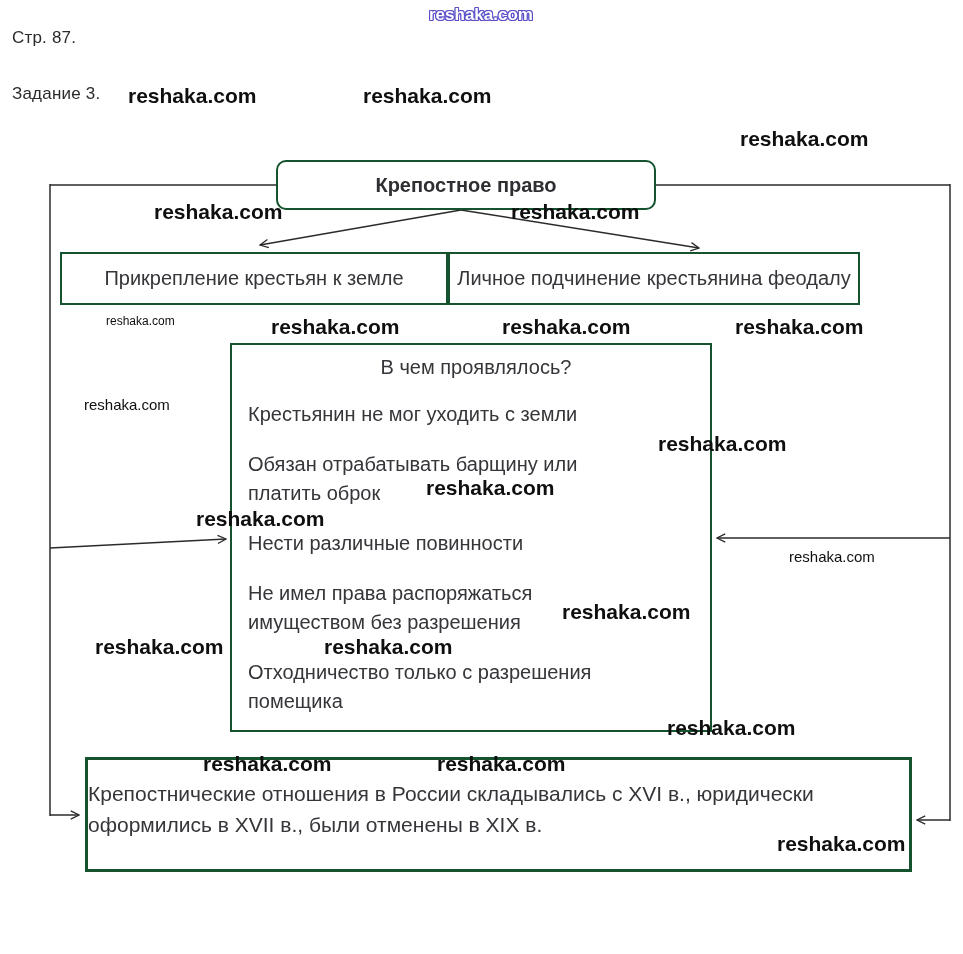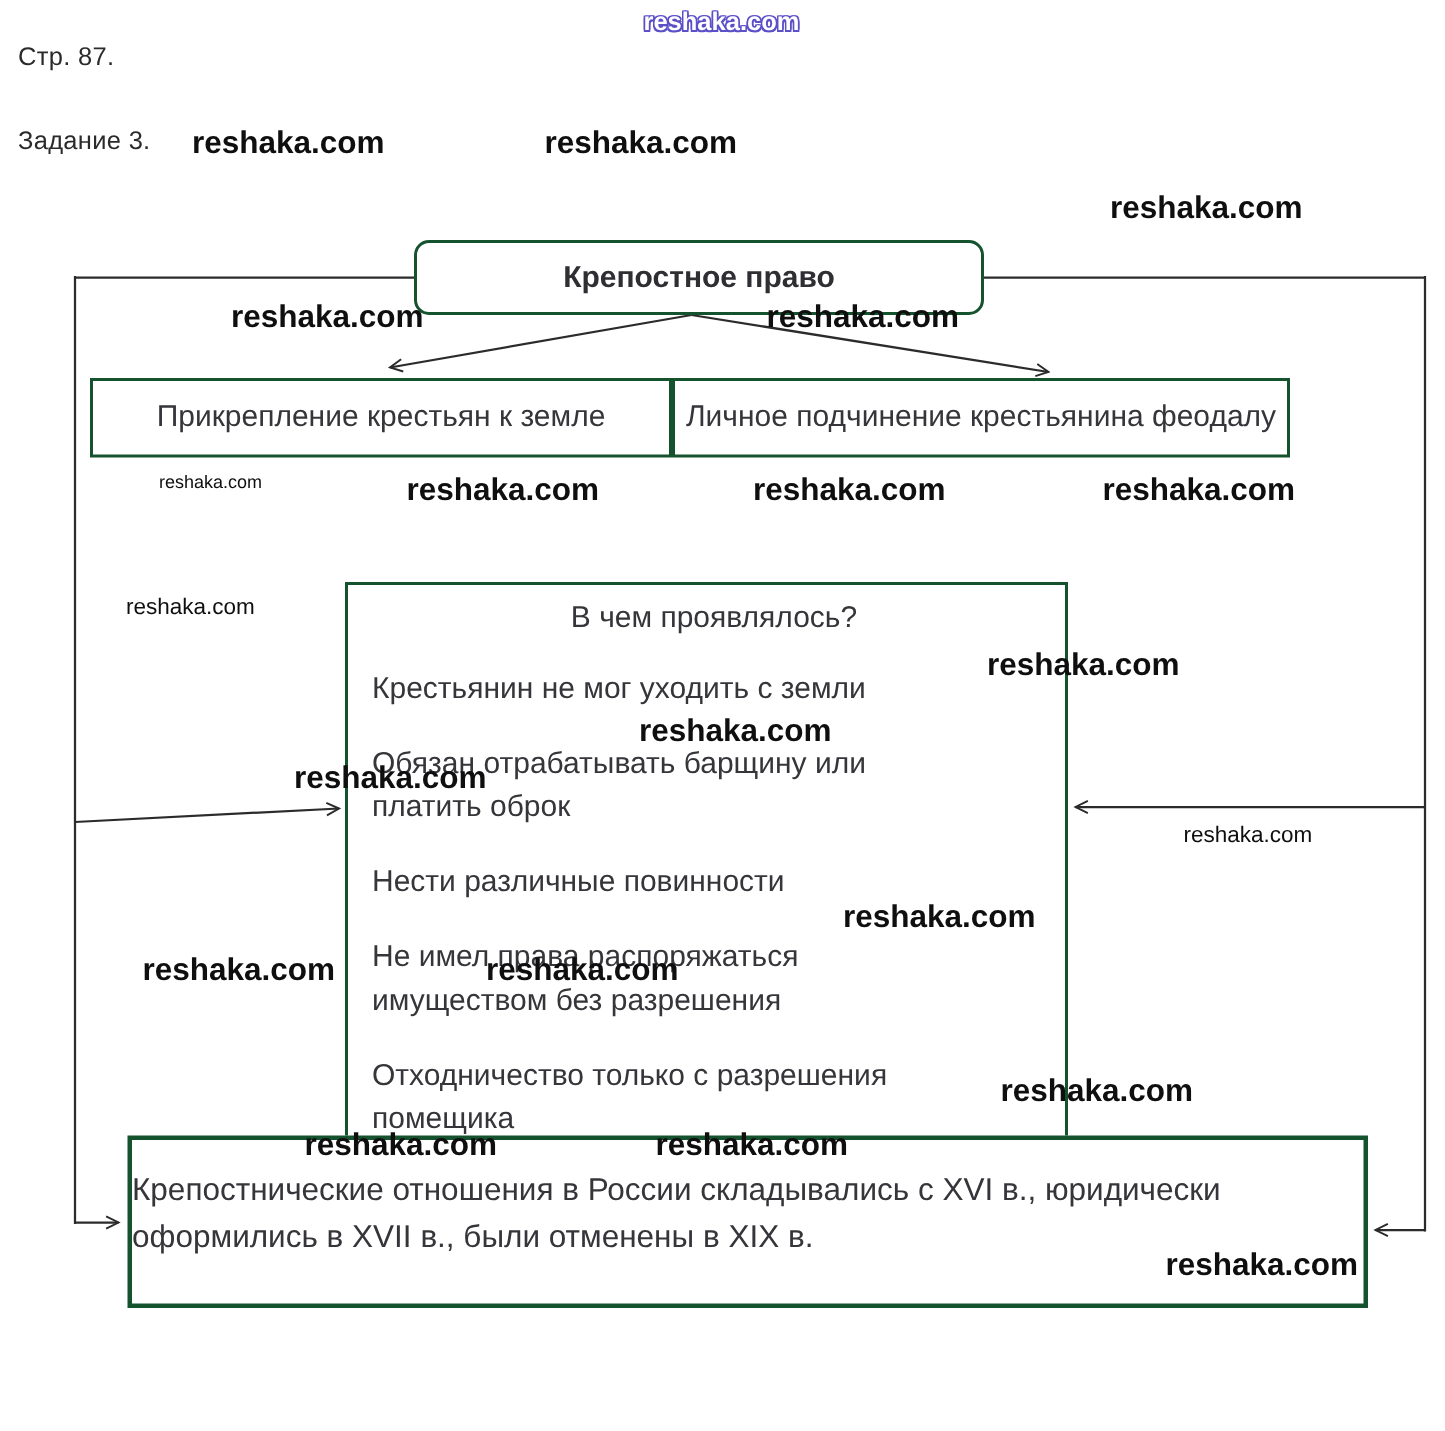--- a/index.html
+++ b/index.html
@@ -36,21 +36,21 @@
     text-align:center;z-index:10;
   }
   .box-root{
     left:276px;top:160px;width:380px;height:50px;
     border-radius:10px;font-weight:bold;color:#2e2e33;
   }
   .box-left{left:60px;top:252px;width:388px;height:53px;}
   .box-right{left:435px;top:252px;width:412px;height:53px;margin-left:13px;}
   .box-detail{
     left:230px;top:343px;width:482px;height:389px;
-    display:block;text-align:left;padding:8px 6px 0 16px;margin-top:45px;
+    display:block;text-align:left;padding:8px 6px 0 16px;
   }
   .detail-title{text-align:center;font-size:20px;line-height:29px;margin-bottom:18px;}
   .detail-item{
     font-size:20px;line-height:29px;margin-bottom:21px;
     white-space:pre-line;max-width:430px;
   }
   .box-summary{
     left:85px;top:757px;width:827px;height:115px;border-width:3px;
     display:block;text-align:left;padding-top:18px;
     font-size:21px;line-height:31px;white-space:pre-line;

